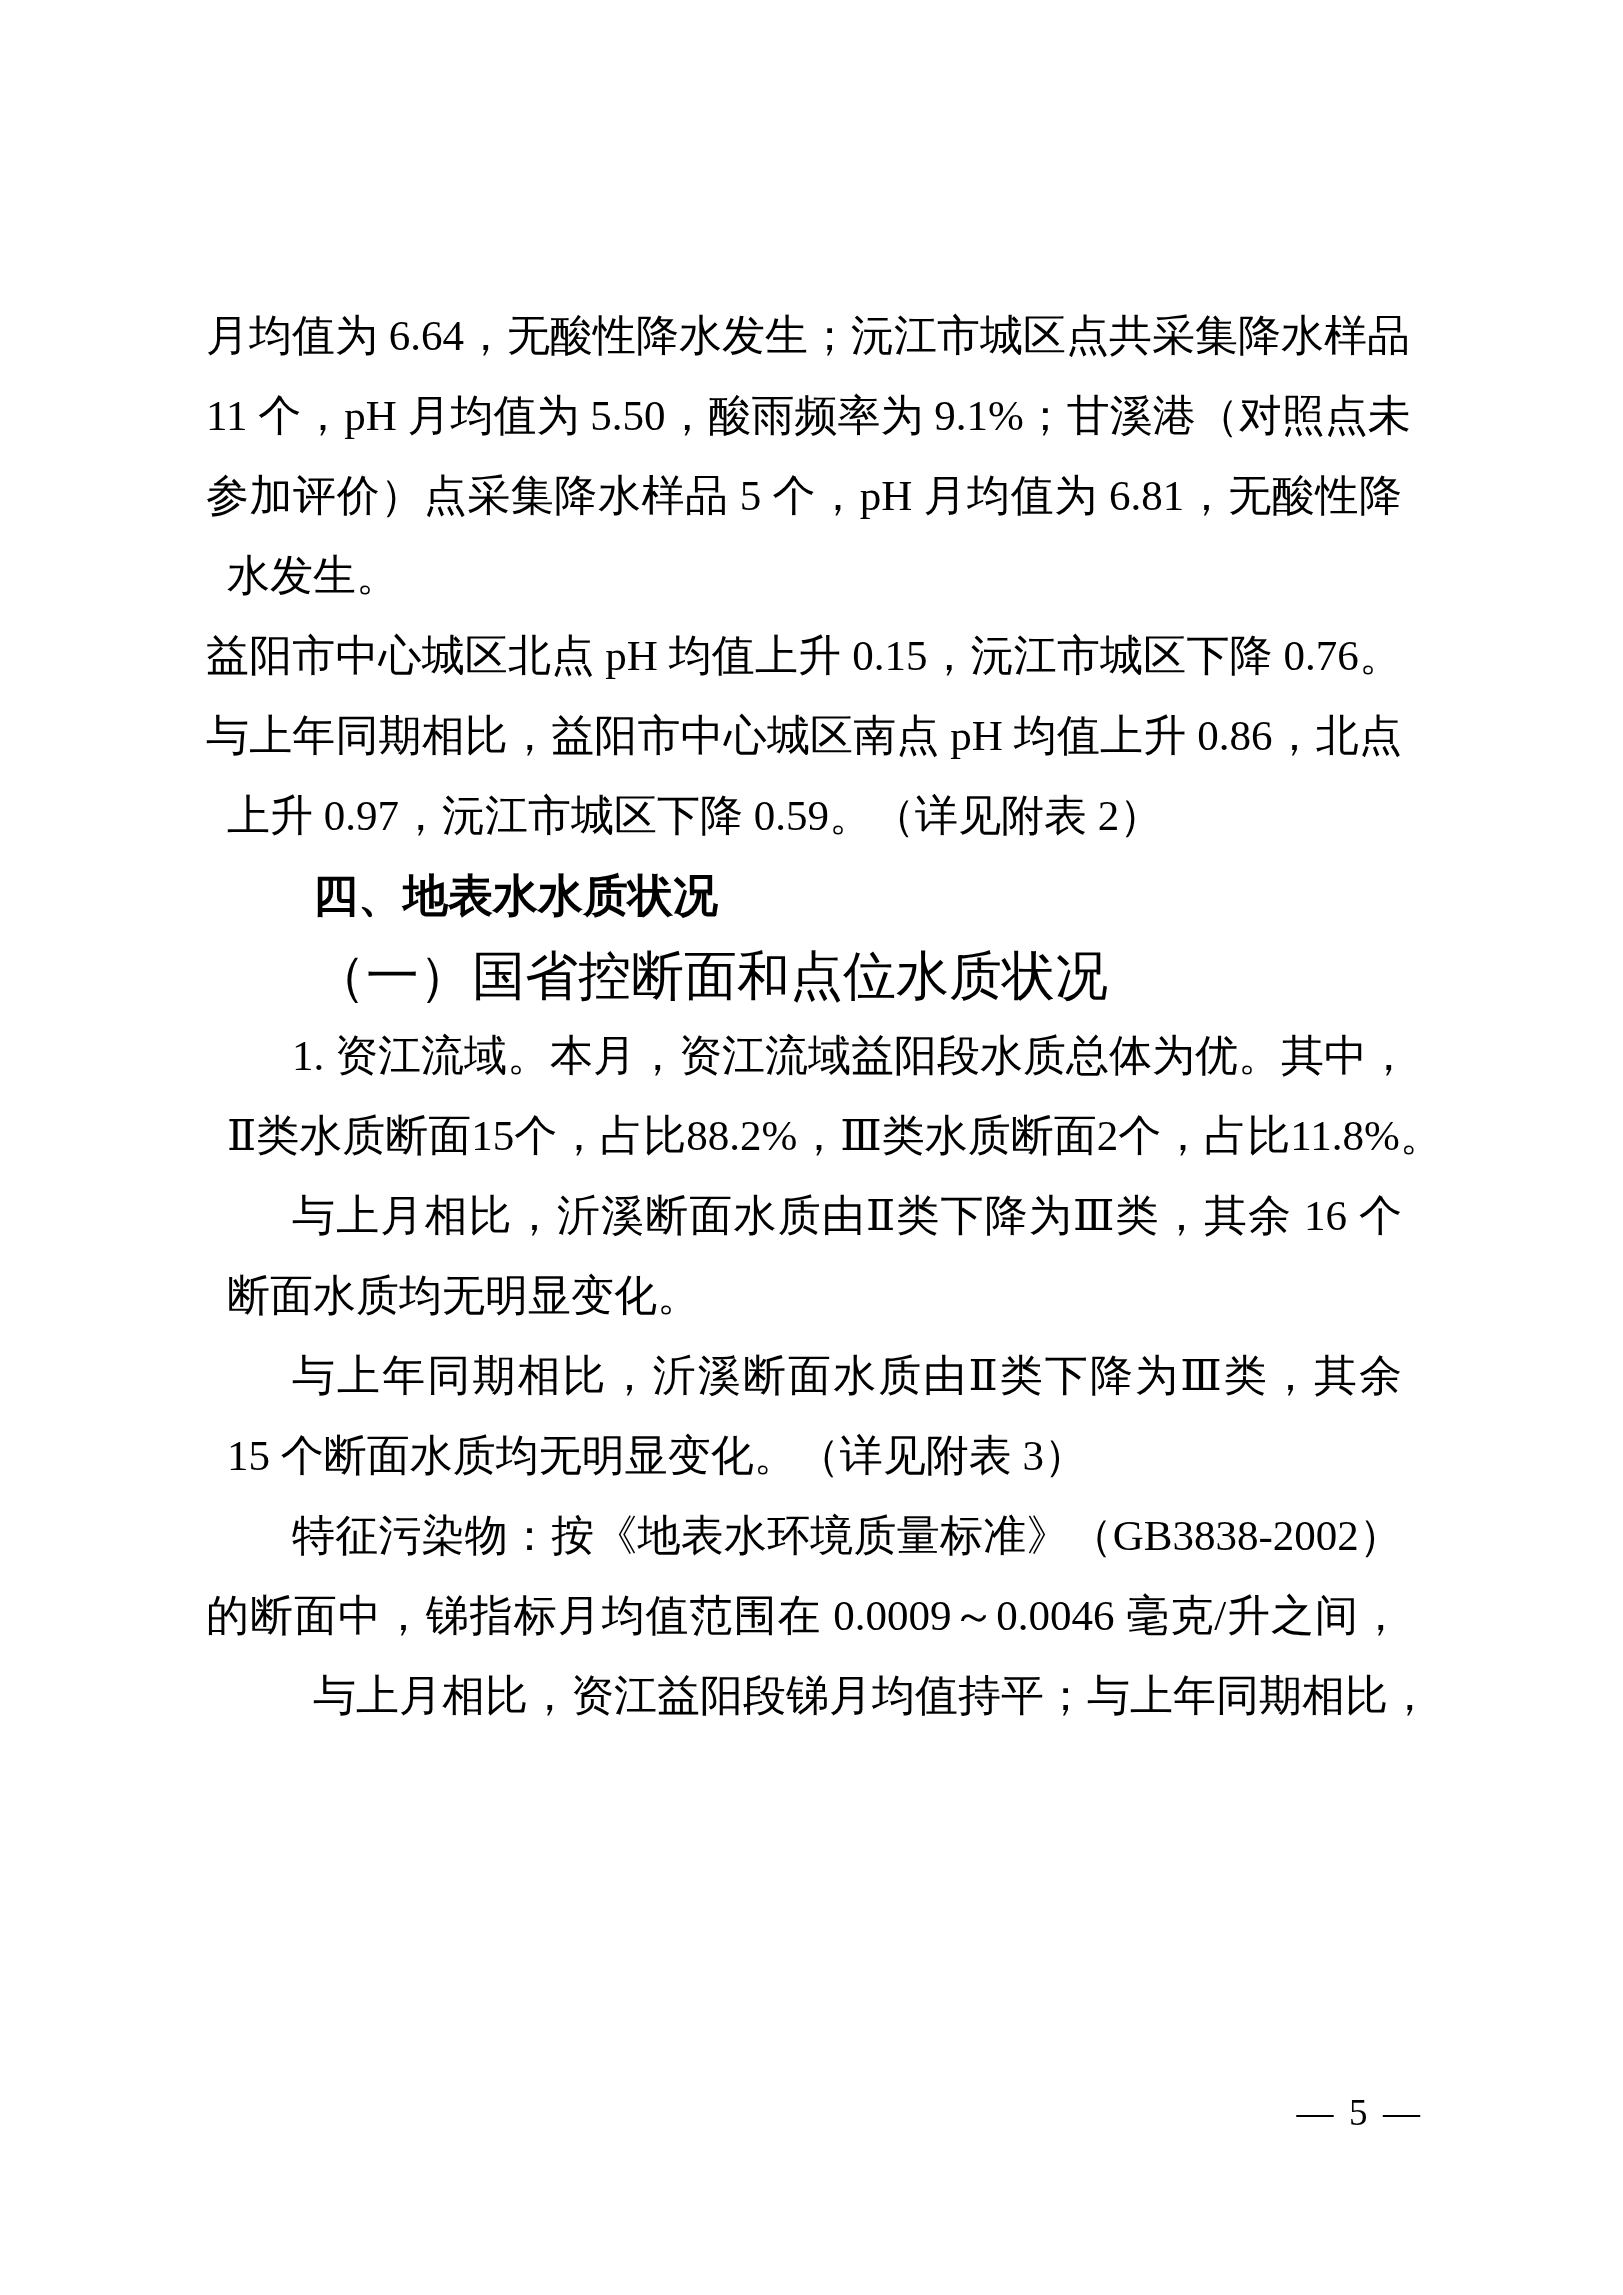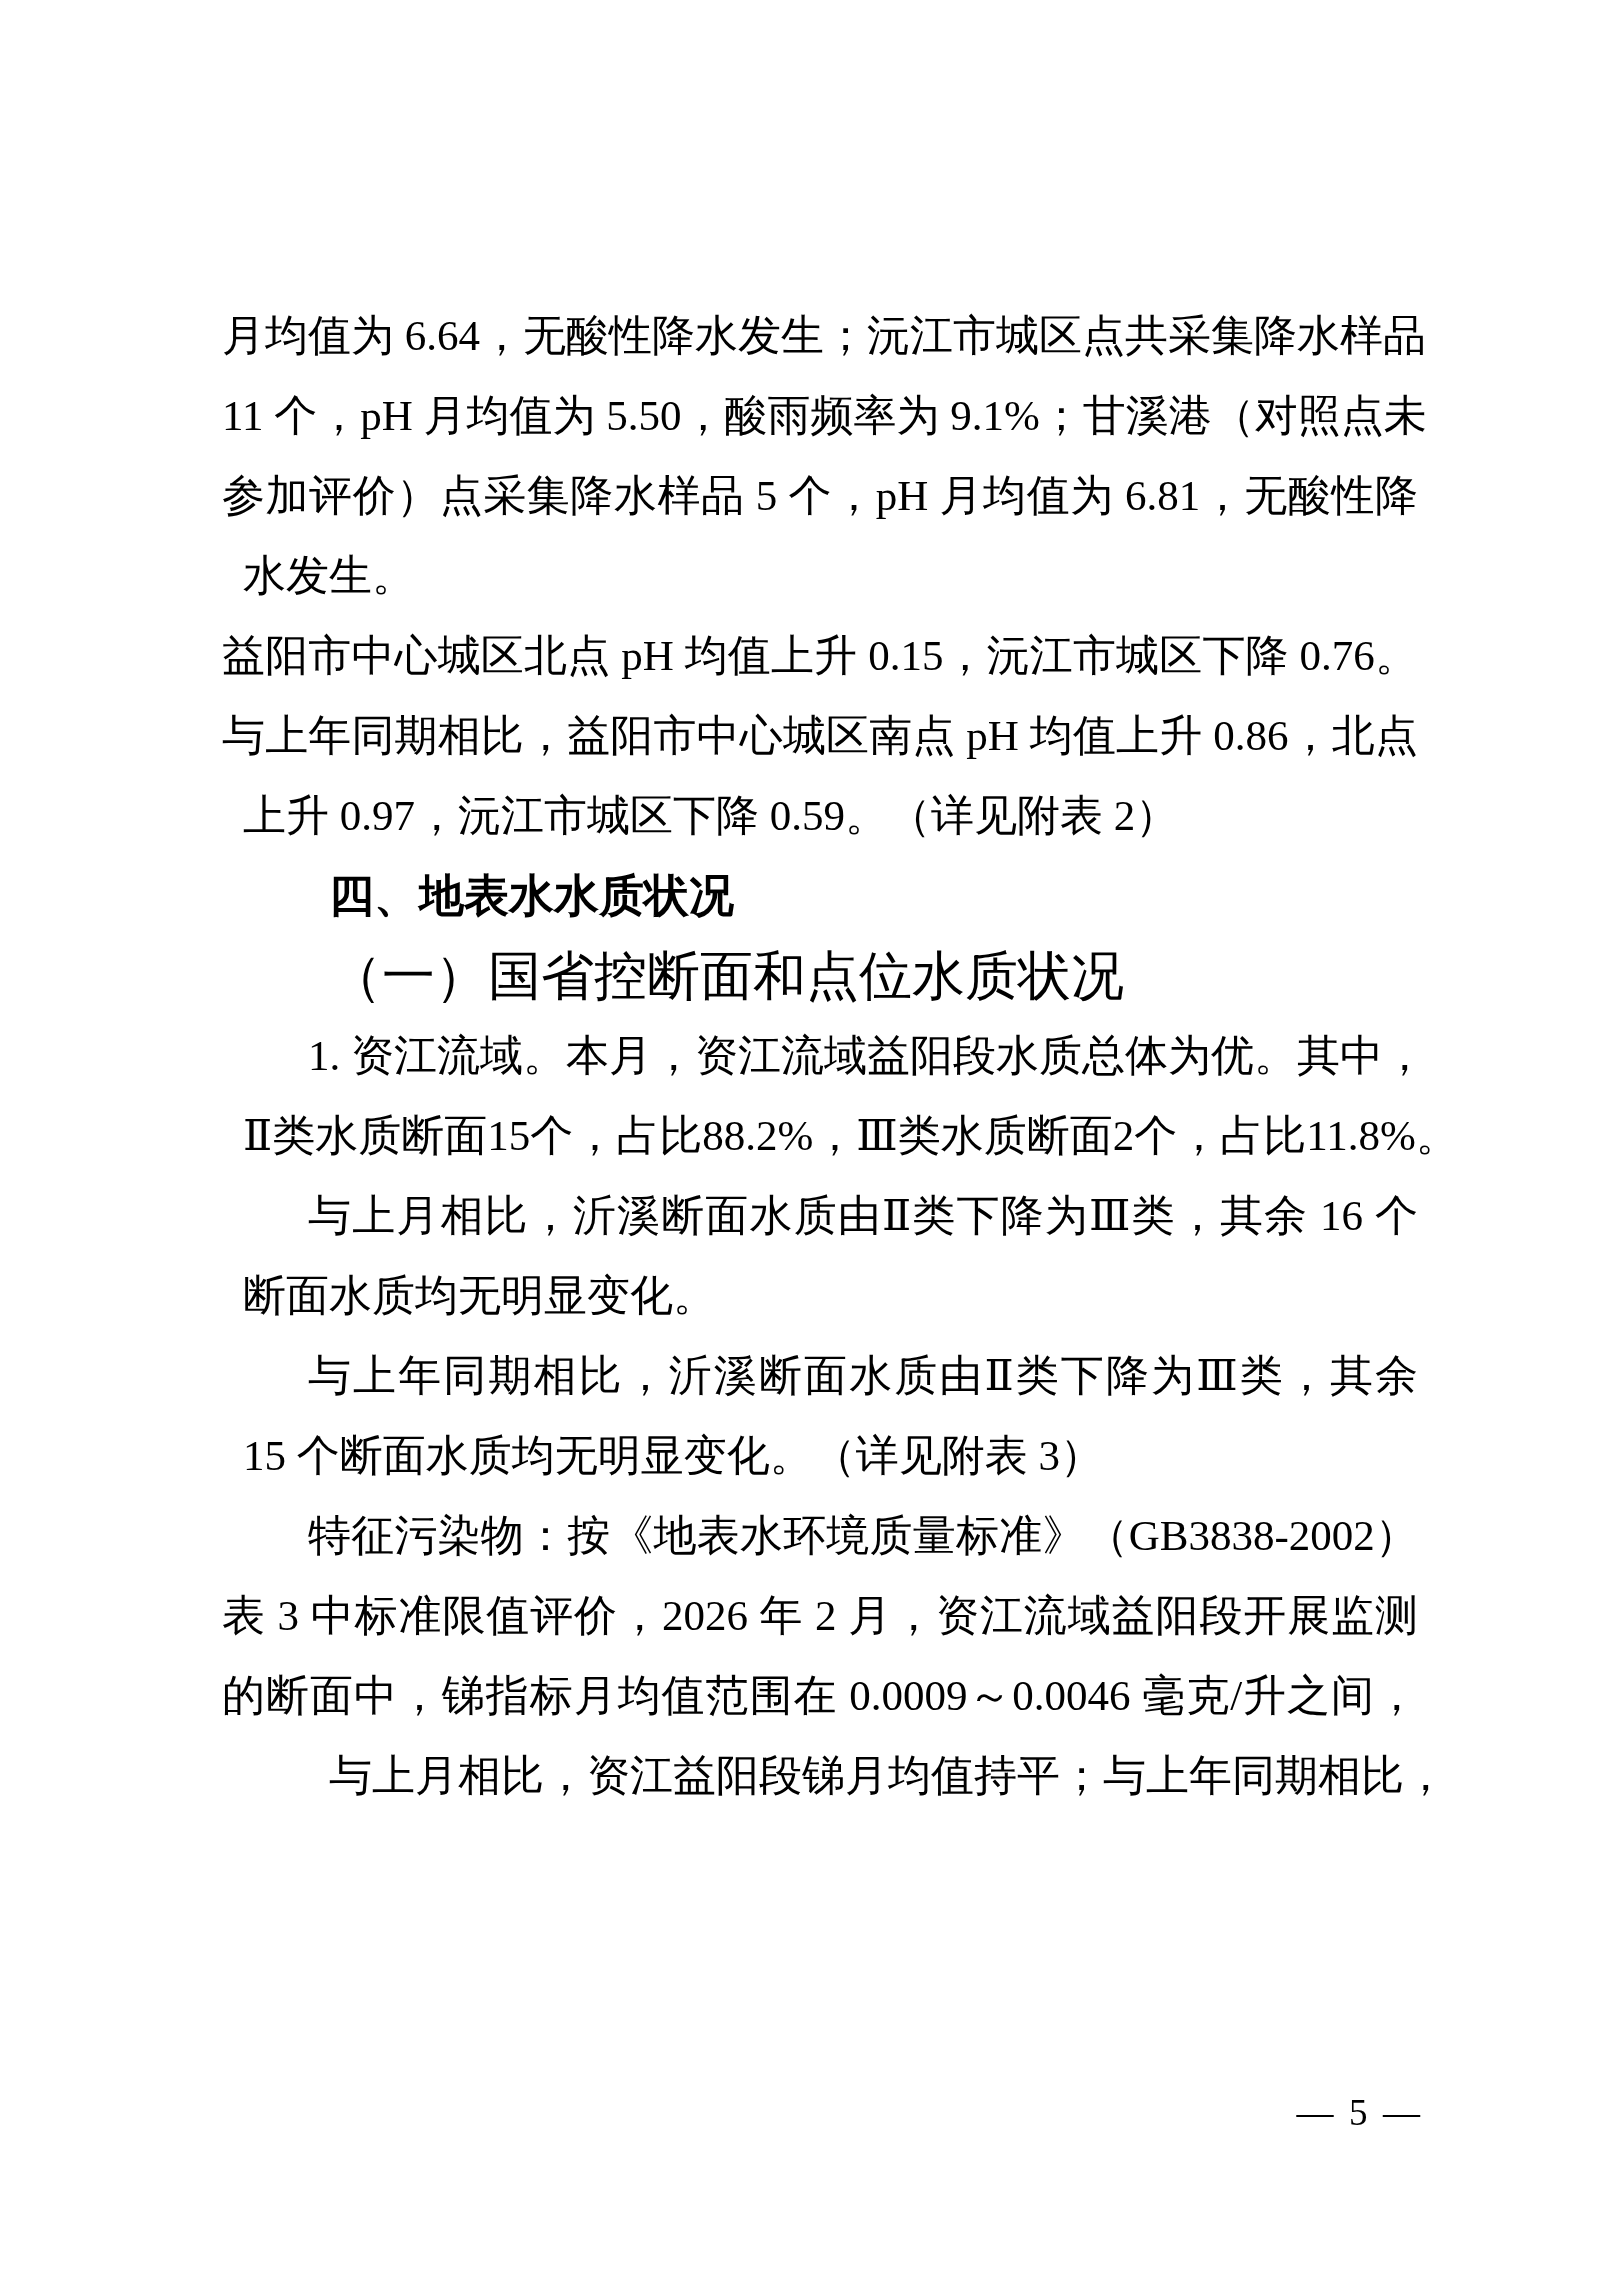--- a/index.html
+++ b/index.html
@@ -9,21 +9,21 @@
   }
   .page {
     position: relative;
     width: 1623px;
     height: 2295px;
     background: #ffffff;
     overflow: hidden;
   }
   .content {
     position: absolute;
-    left: 222px;
+    left: 206px;
     top: 296px;
     width: 1196px;
   }
   .line {
     font-family: "Liberation Serif", "DejaVu Serif", serif;
     font-size: 43px;
     line-height: 80px;
     height: 80px;
     color: #000000;
     white-space: nowrap;
@@ -89,21 +89,20 @@
       <div class="paragraph">
         <div class="line body first-indent">与上月相比，沂溪断面水质由Ⅱ类下降为Ⅲ类，其余 16 个</div>
         <div class="line body last">断面水质均无明显变化。</div>
       </div>
       <div class="paragraph">
         <div class="line body first-indent">与上年同期相比，沂溪断面水质由Ⅱ类下降为Ⅲ类，其余</div>
         <div class="line body last">15 个断面水质均无明显变化。（详见附表 3）</div>
       </div>
       <div class="paragraph">
         <div class="line body first-indent">特征污染物：按《地表水环境质量标准》（GB3838-2002）</div>
-        <div class="line body">表 3 中标准限值评价，2026 年 2 月，资江流域益阳段开展监测</div>
         <div class="line body">的断面中，锑指标月均值范围在 0.0009～0.0046 毫克/升之间，</div>
       </div>
       <div class="paragraph">
         <div class="line body first-indent last">与上月相比，资江益阳段锑月均值持平；与上年同期相比，</div>
       </div>
     </main>
   <div class="footer">
     <span class="page-number">— 5 —</span>
   </div>
 </div>

